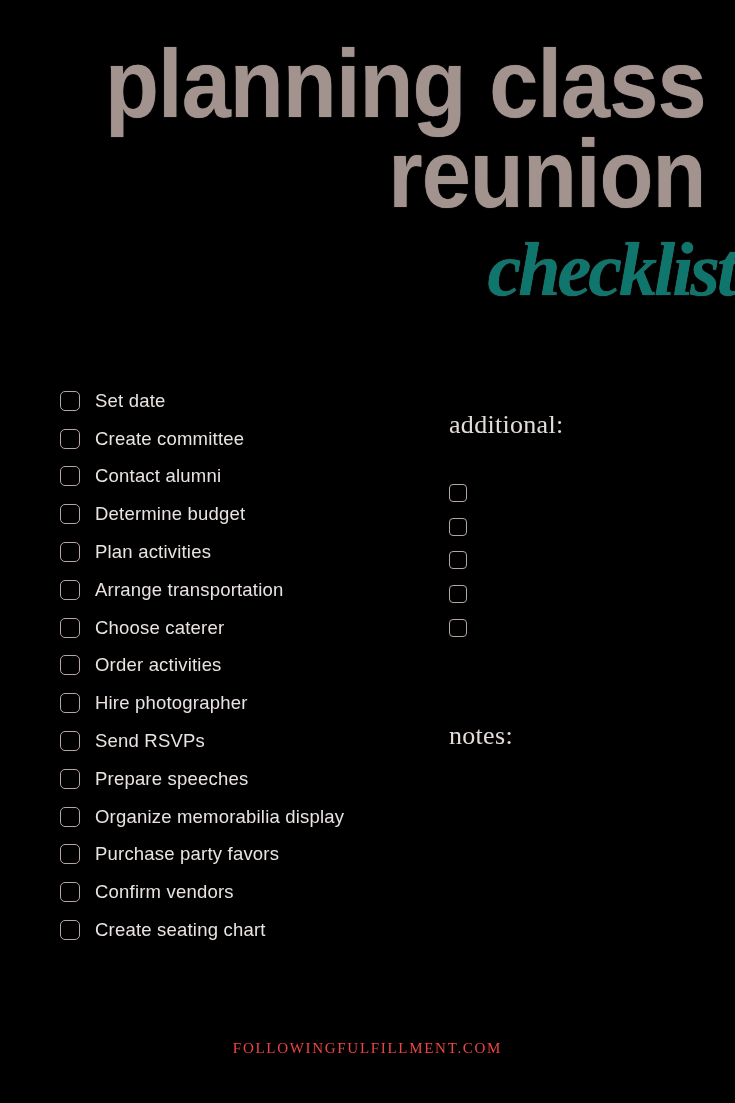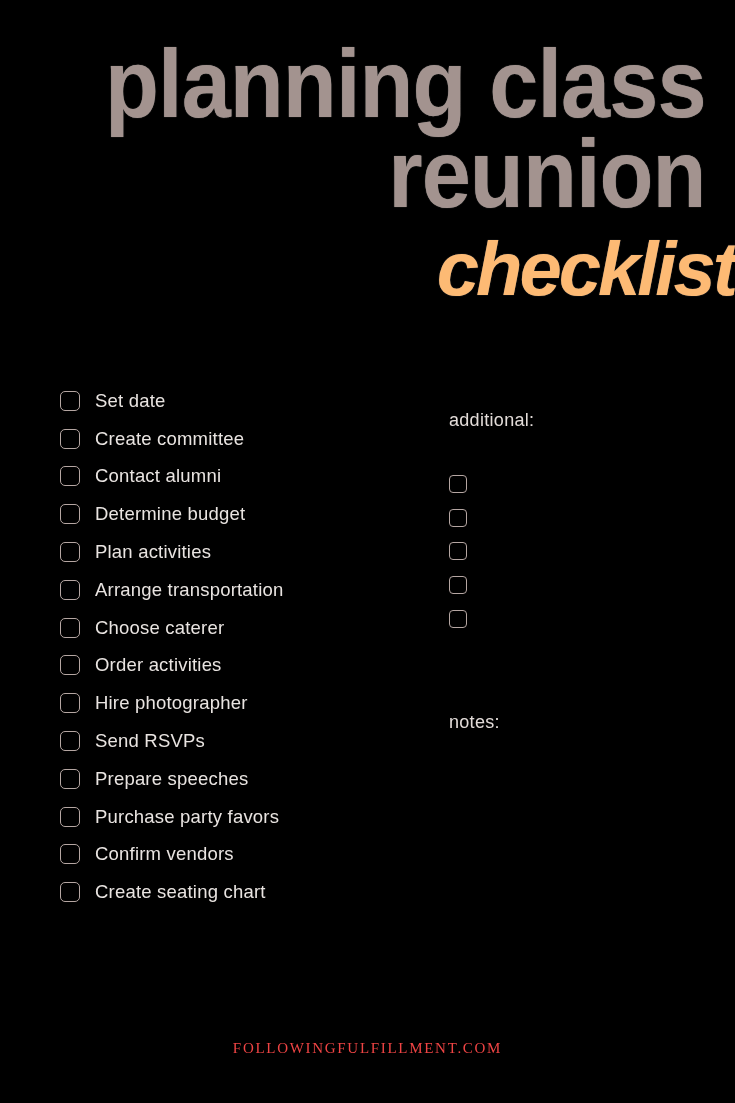--- a/index.html
+++ b/index.html
@@ -41,22 +41,22 @@
   }
   .title-line-1 {
     font-size: 96px;
   }
   .title-line-2 {
     font-size: 96px;
     margin-top: 2px;
   }
   .script-word {
     margin-top: 12px;
-    color: #fdba74;
-    font-family: Liberation Sans, sans-serif;
+    color: #0f766e;
+    font-family: Liberation Serif, serif;
     font-weight: 700;
     font-style: italic;
     font-size: 76px;
     line-height: 1;
     letter-spacing: -3px;
     text-shadow: 0 0 1px rgba(235,230,227,0.5);
   }
 
   
   .left-col {
@@ -91,24 +91,24 @@
 
   
   .right-col {
     position: absolute;
     left: 449px;
     top: 410px;
     width: 250px;
   }
   .section-head {
     color: #e3dcd9;
-    font-size: 18px;
+    font-size: 26px;
     font-weight: 300;
     letter-spacing: 0.3px;
-    font-family: Liberation Sans, sans-serif;
+    font-family: Liberation Serif, serif;
   }
   .additional-boxes {
     margin-top: 36px;
   }
   .add-row {
     height: 33.8px;
     display: flex;
     align-items: center;
   }
   .checkbox-sm {
@@ -192,20 +192,24 @@
     <div class="check-row">
       <span class="checkbox"></span>
       <span class="check-label">Send RSVPs</span>
     </div>
     <div class="check-row">
       <span class="checkbox"></span>
       <span class="check-label">Prepare speeches</span>
     </div>
     <div class="check-row">
       <span class="checkbox"></span>
+      <span class="check-label">Organize memorabilia display</span>
+    </div>
+    <div class="check-row">
+      <span class="checkbox"></span>
       <span class="check-label">Purchase party favors</span>
     </div>
     <div class="check-row">
       <span class="checkbox"></span>
       <span class="check-label">Confirm vendors</span>
     </div>
     <div class="check-row">
       <span class="checkbox"></span>
       <span class="check-label">Create seating chart</span>
     </div>

